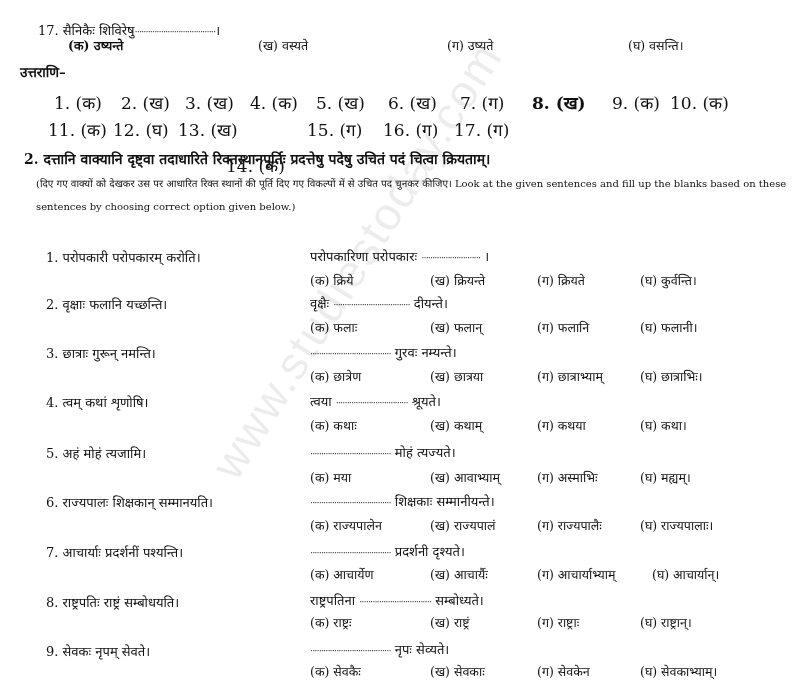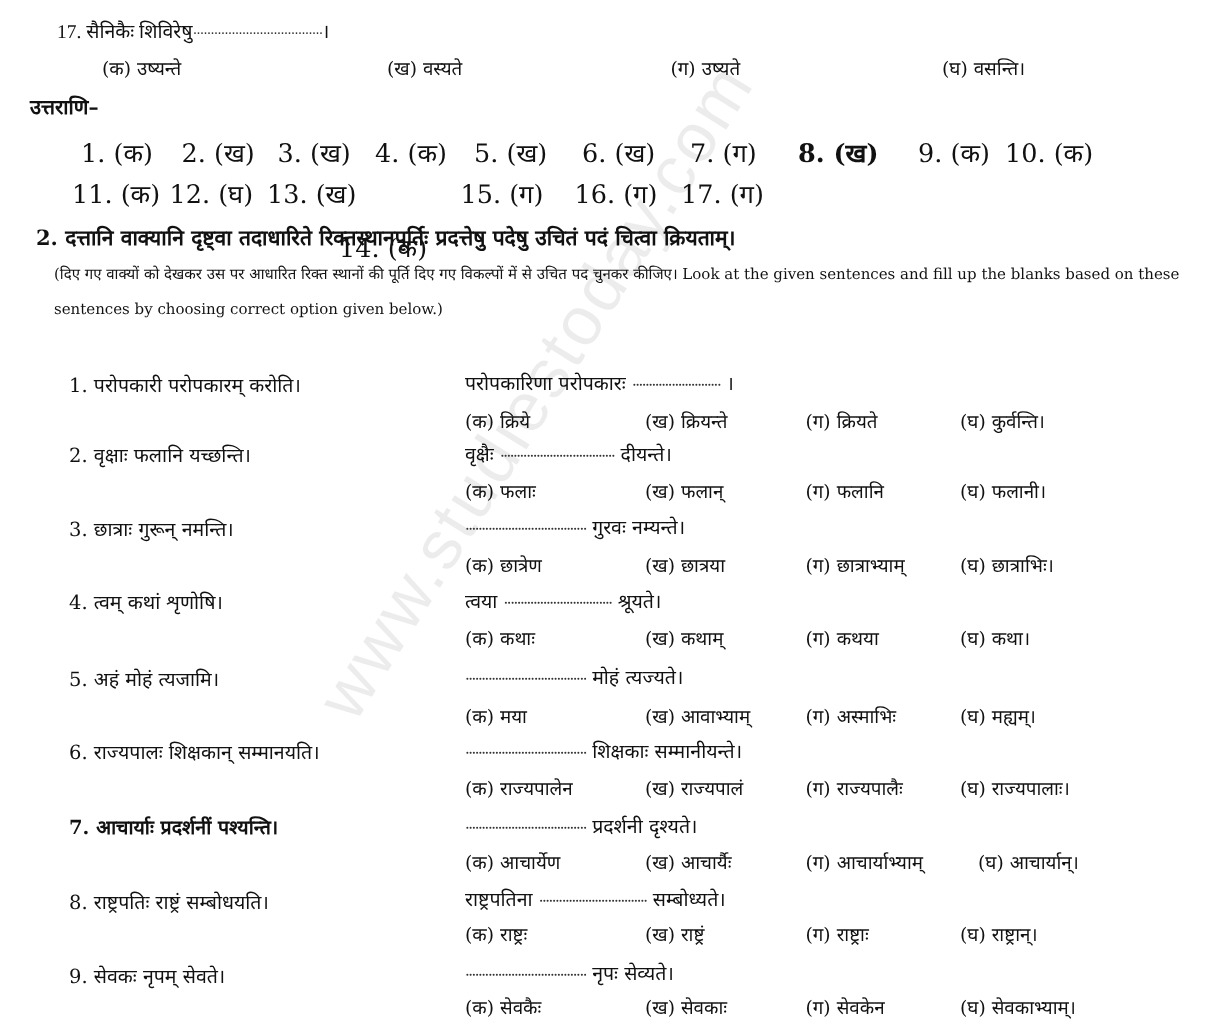--- a/index.html
+++ b/index.html
@@ -20,25 +20,25 @@
       font-family: "Liberation Sans", sans-serif; font-size: 46px; color: #000;
       opacity: 0.07; transform: rotate(-58deg); transform-origin: left top;
       white-space: nowrap; letter-spacing: 2px; pointer-events: none;
     }
   </style>
 </head>
 <body>
 
 <div class="watermark">www.studiestoday.com</div>
 
-<div class="abs" style="left:38px; top:14px; font-size:13px;font-family:Liberation Serif, serif;">
+<div class="abs" style="left:38px; top:24px; font-size:13px;">
   <span>17.</span>
   <span>सैनिकैः शिविरेषु</span><span class="dots">·····································</span><span>।</span>
 </div>
-<div class="opt" style="left:68px; top:40px;">(क) उष्यन्ते</div>
+<div class="opt" style="left:68px; top:40px;font-weight:bold;">(क) उष्यन्ते</div>
 <div class="opt" style="left:258px; top:40px;">(ख) वस्यते</div>
 <div class="opt" style="left:447px; top:40px;">(ग) उष्यते</div>
 <div class="opt" style="left:628px; top:40px;">(घ) वसन्ति।</div>
 
 <div class="abs bold" style="left:20px; top:66px; font-size:13.5px;">उत्तराणि–</div>
 
 <div>
   <div class="ans" style="left:54px; top:95px;">1. (क)</div>
   <div class="ans" style="left:121px; top:95px;">2. (ख)</div>
   <div class="ans" style="left:185px; top:95px;">3. (ख)</div>
@@ -103,21 +103,21 @@
   <div class="opt" style="left:537px; top:472px;">(ग) अस्माभिः</div>
   <div class="opt" style="left:640px; top:472px;">(घ) मह्यम्।</div>
 
   <div class="abs" style="left:46px; top:496px;"><span>6.</span> <span>राज्यपालः शिक्षकान् सम्मानयति।</span></div>
   <div class="abs" style="left:310px; top:495px;"><span class="dots">·····································</span> <span>शिक्षकाः सम्मानीयन्ते।</span></div>
   <div class="opt" style="left:310px; top:520px;">(क) राज्यपालेन</div>
   <div class="opt" style="left:430px; top:520px;">(ख) राज्यपालं</div>
   <div class="opt" style="left:537px; top:520px;">(ग) राज्यपालैः</div>
   <div class="opt" style="left:640px; top:520px;">(घ) राज्यपालाः।</div>
 
-  <div class="abs" style="left:46px; top:546px;font-weight:bold;"><span>7.</span> <span>आचार्याः प्रदर्शनीं पश्यन्ति।</span></div>
+  <div class="abs" style="left:46px; top:546px;"><span>7.</span> <span>आचार्याः प्रदर्शनीं पश्यन्ति।</span></div>
   <div class="abs" style="left:310px; top:545px;"><span class="dots">·····································</span> <span>प्रदर्शनी दृश्यते।</span></div>
   <div class="opt" style="left:310px; top:569px;">(क) आचार्येण</div>
   <div class="opt" style="left:430px; top:569px;">(ख) आचार्यैः</div>
   <div class="opt" style="left:537px; top:569px;">(ग) आचार्याभ्याम्</div>
   <div class="opt" style="left:652px; top:569px;">(घ) आचार्यान्।</div>
 
   <div class="abs" style="left:46px; top:596px;"><span>8.</span> <span>राष्ट्रपतिः राष्ट्रं सम्बोधयति।</span></div>
   <div class="abs" style="left:310px; top:594px;"><span>राष्ट्रपतिना</span> <span class="dots">·································</span> <span>सम्बोध्यते।</span></div>
   <div class="opt" style="left:310px; top:617px;">(क) राष्ट्रः</div>
   <div class="opt" style="left:430px; top:617px;">(ख) राष्ट्रं</div>

